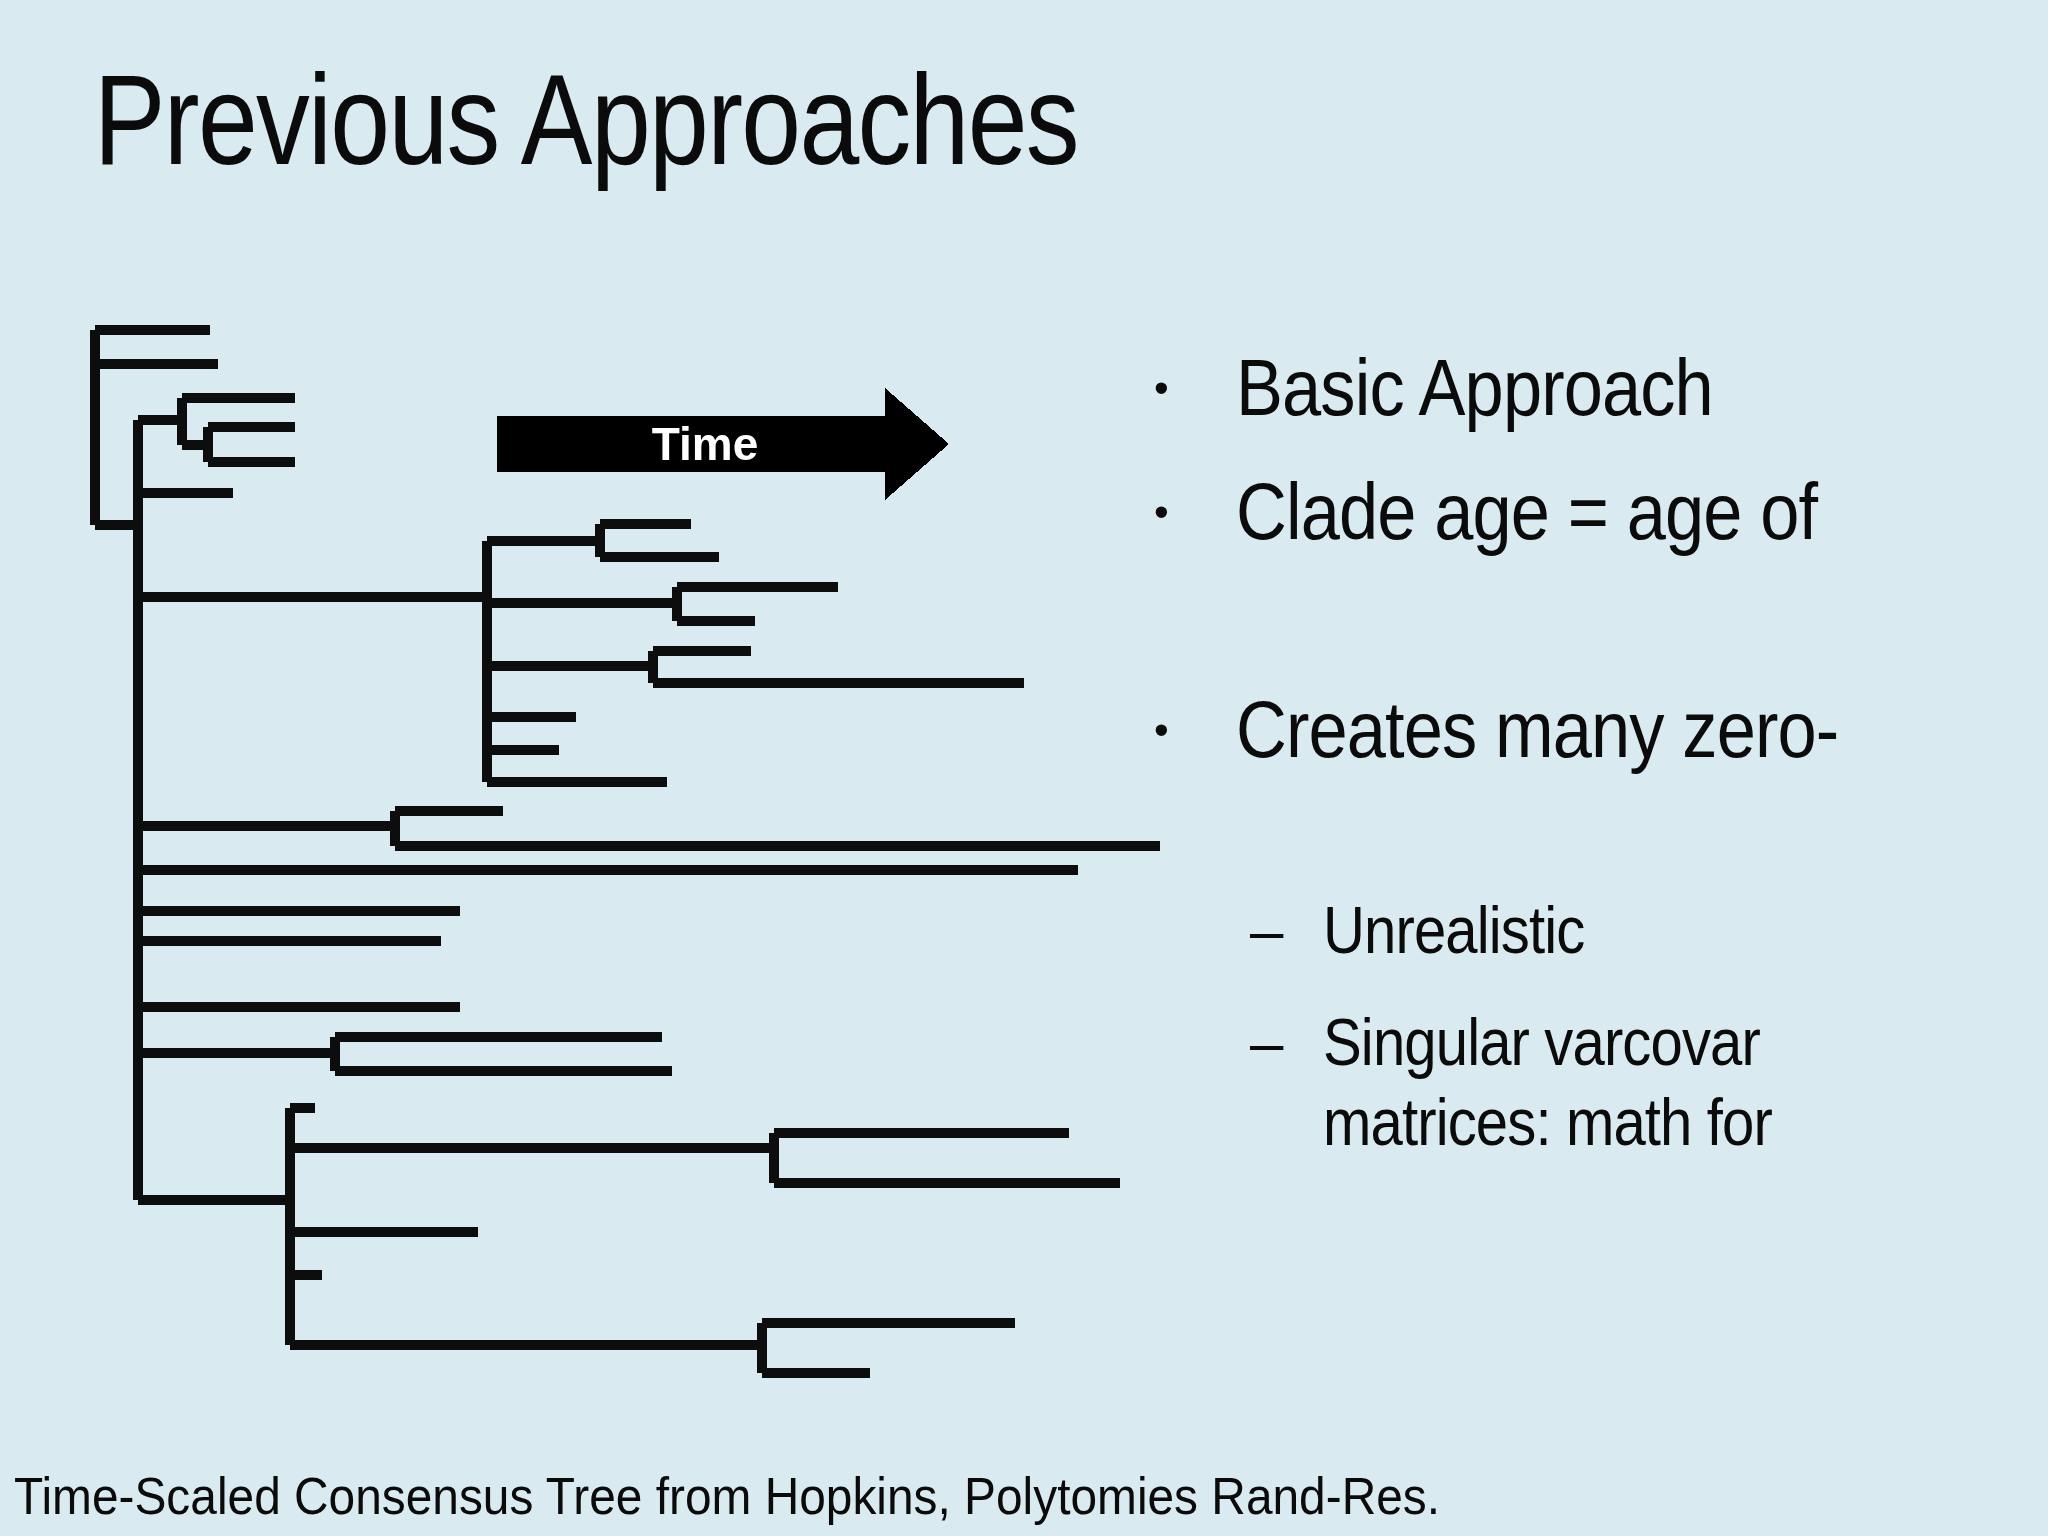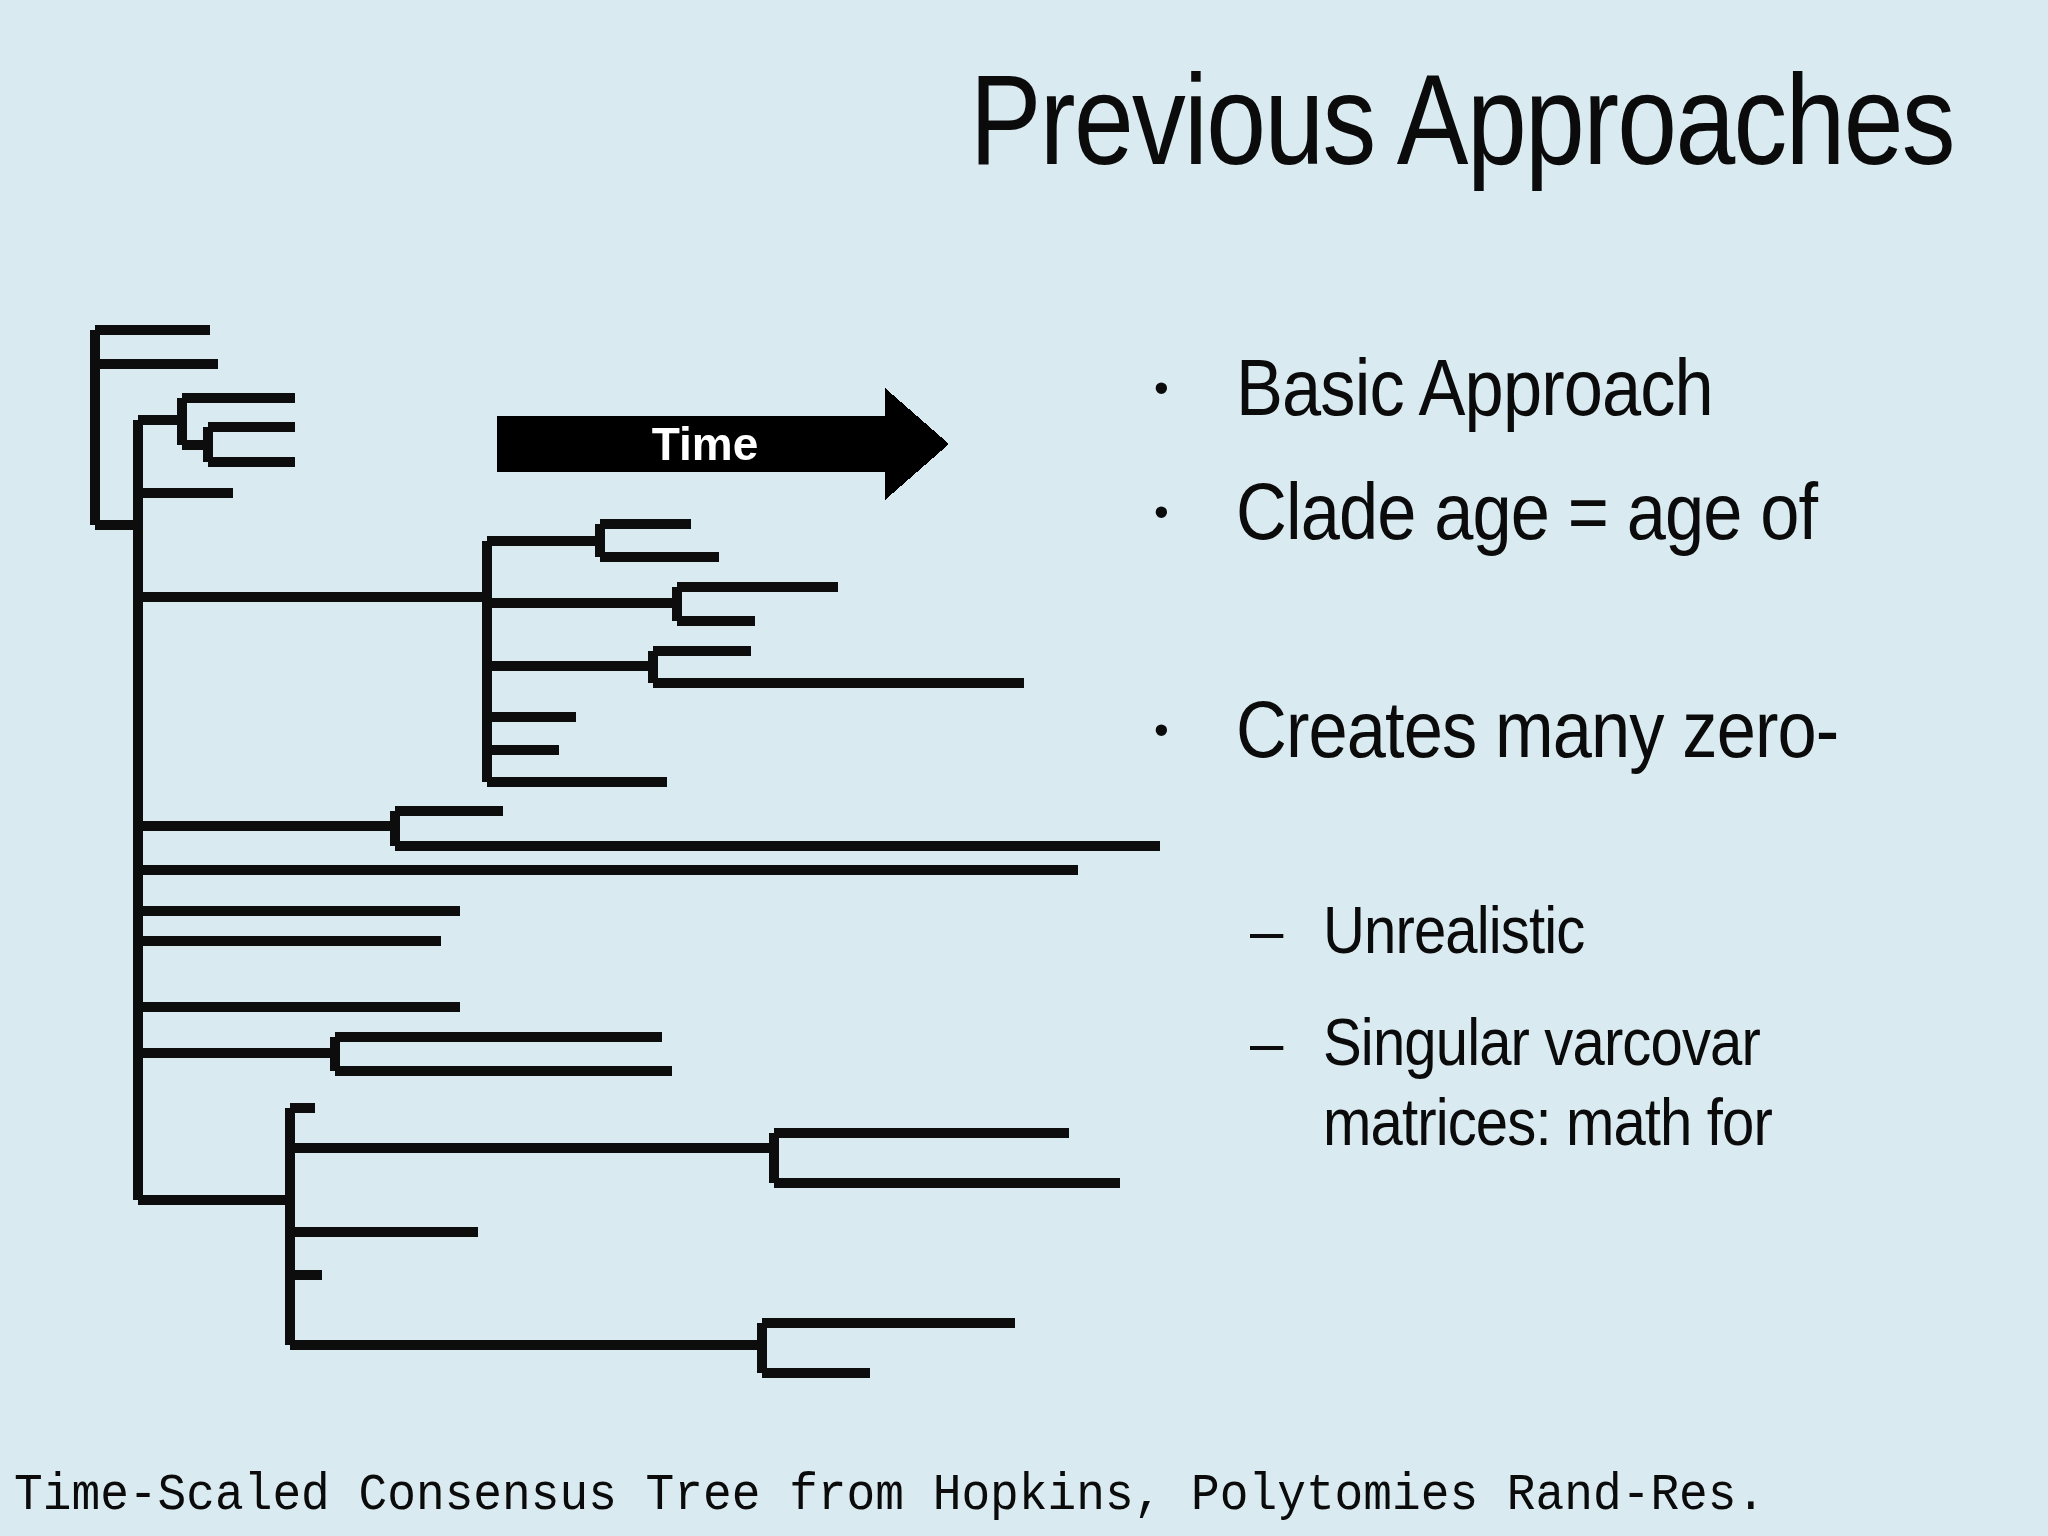--- a/index.html
+++ b/index.html
@@ -6,21 +6,21 @@
   .slide{
     position:relative;
     width:2048px;height:1536px;
     overflow:hidden;
     font-family:"Liberation Sans", sans-serif;
     color:#0b0b0b;
     background:#d9eaf0;
   }
   .title{
     position:absolute;left:0;right:0;top:50px;
-    text-align:right;
+    text-align:left;
     font-size:128px;
     line-height:1.1;
     white-space:nowrap;
   }
   .title .txt{
     display:inline-block;
     transform:scaleX(0.84);
     transform-origin:50% 50%;
     letter-spacing:-2px;
   }
@@ -57,21 +57,20 @@
     display:inline-block;
     transform:scaleX(0.88);
     transform-origin:0 50%;
     letter-spacing:-1px;
   }
   .caption{
     position:absolute;
     left:14px;top:1466px;
     font-size:52px;
     white-space:nowrap;
-    font-family:Liberation Mono, monospace;
   }
   .caption .txt{
     display:inline-block;
     transform:scaleX(0.92);
     transform-origin:0 50%;
   }
 </style>
 </head>
 <body>
 

